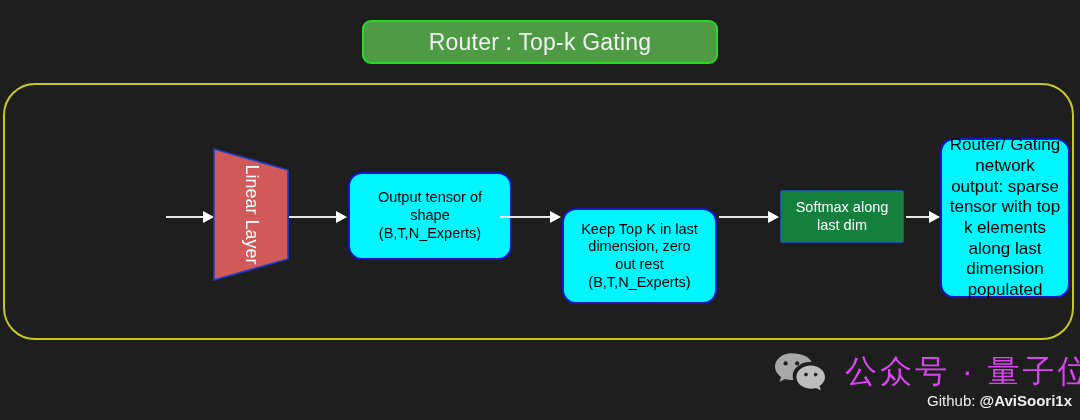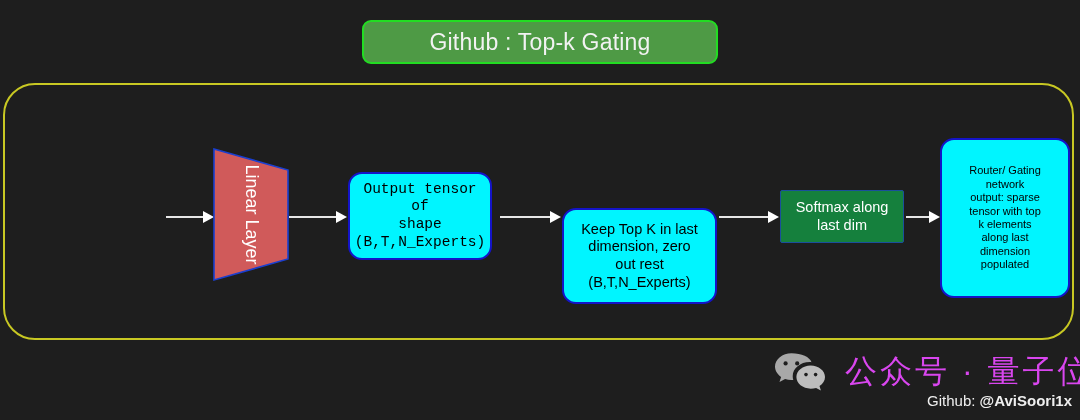--- a/index.html
+++ b/index.html
@@ -73,24 +73,24 @@
   .blue-node {
     background: #15803d;
     border: 1px solid #1a4f9c;
     border-radius: 2px;
     color: #ffffff;
     font-size: 14.5px;
   }
 
   
   #node-mha      { left: 8px;   top: 178px; width: 155px; height: 78px; }
-  #node-out      { left: 348px; top: 172px; width: 144px; height: 88px; font-family: Liberation Mono, monospace; }
+  #node-out      { left: 348px; top: 172px; width: 164px; height: 88px; }
   #node-topk     { left: 562px; top: 168px; width: 155px; height: 96px; margin-top: 40px; }
   #node-softmax  { left: 780px; top: 190px; width: 124px; height: 53px; }
-  #node-router   { left: 940px; top: 138px; width: 130px; height: 160px; font-size: 11px; }
+  #node-router   { left: 940px; top: 138px; width: 130px; height: 160px; font-size: 17px; }
 
   
   #node-linear {
     position: absolute;
     left: 214px;
     top: 149px;
     width: 74px;
     height: 131px;
   }
   #node-linear svg { display: block; width: 100%; height: 100%; overflow: visible; }
@@ -178,21 +178,21 @@
     white-space: nowrap;
   }
   #github-handle { font-weight: bold; }
 </style>
 </head>
 <body>
 
 <div id="stage">
 
   <div id="title-box">
-    <span id="title-text">Github : Top-k Gating</span>
+    <span id="title-text">Router : Top-k Gating</span>
   </div>
 
   <div id="yellow-frame"></div>
 
 
   <div class="arrow" id="arrow-1">
     <div class="shaft"></div>
     <div class="head"></div>
   </div>
 

